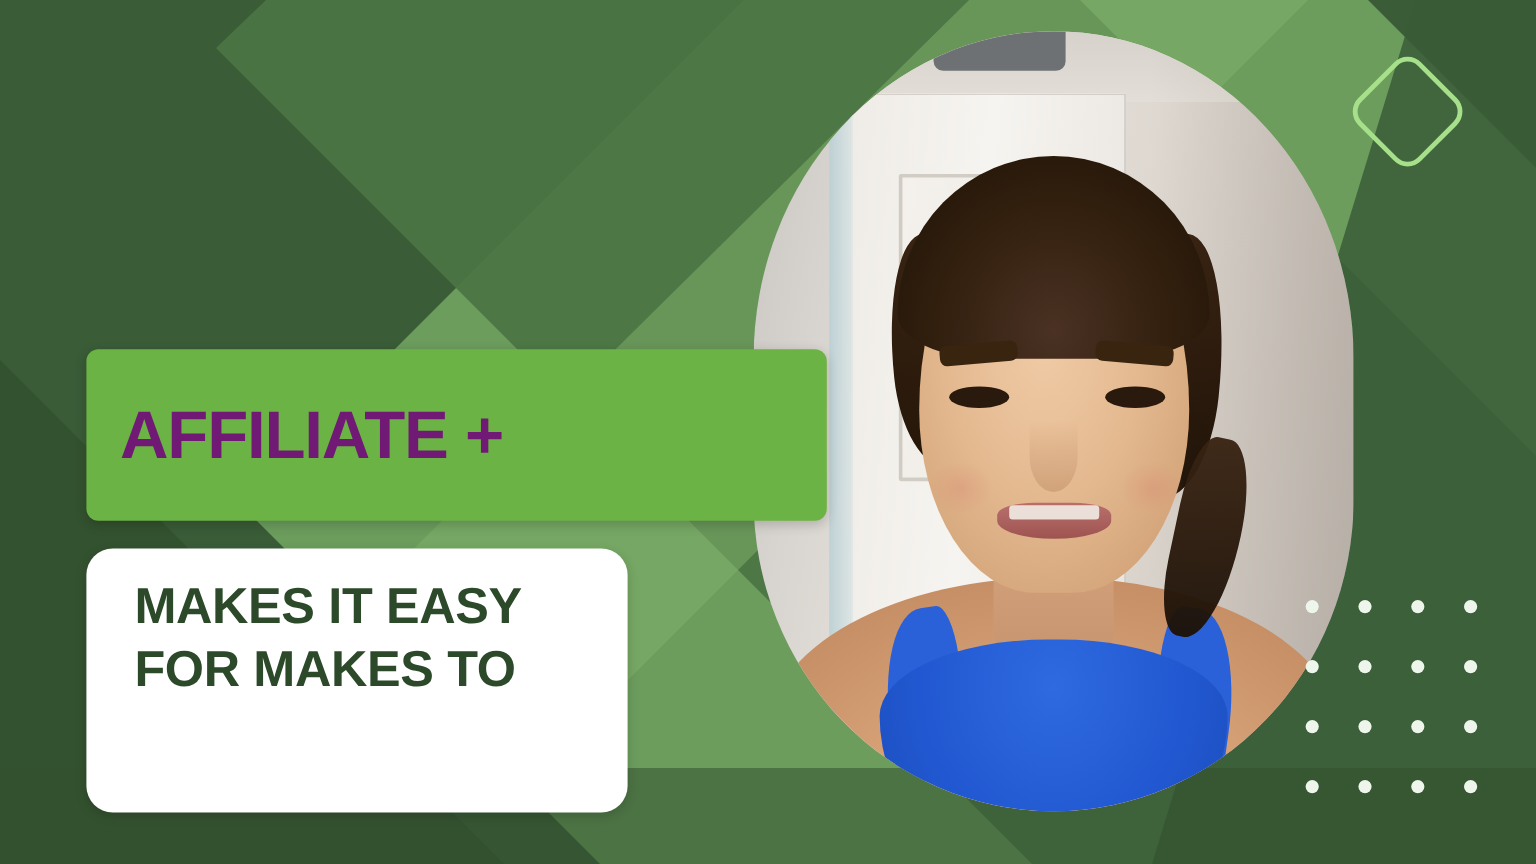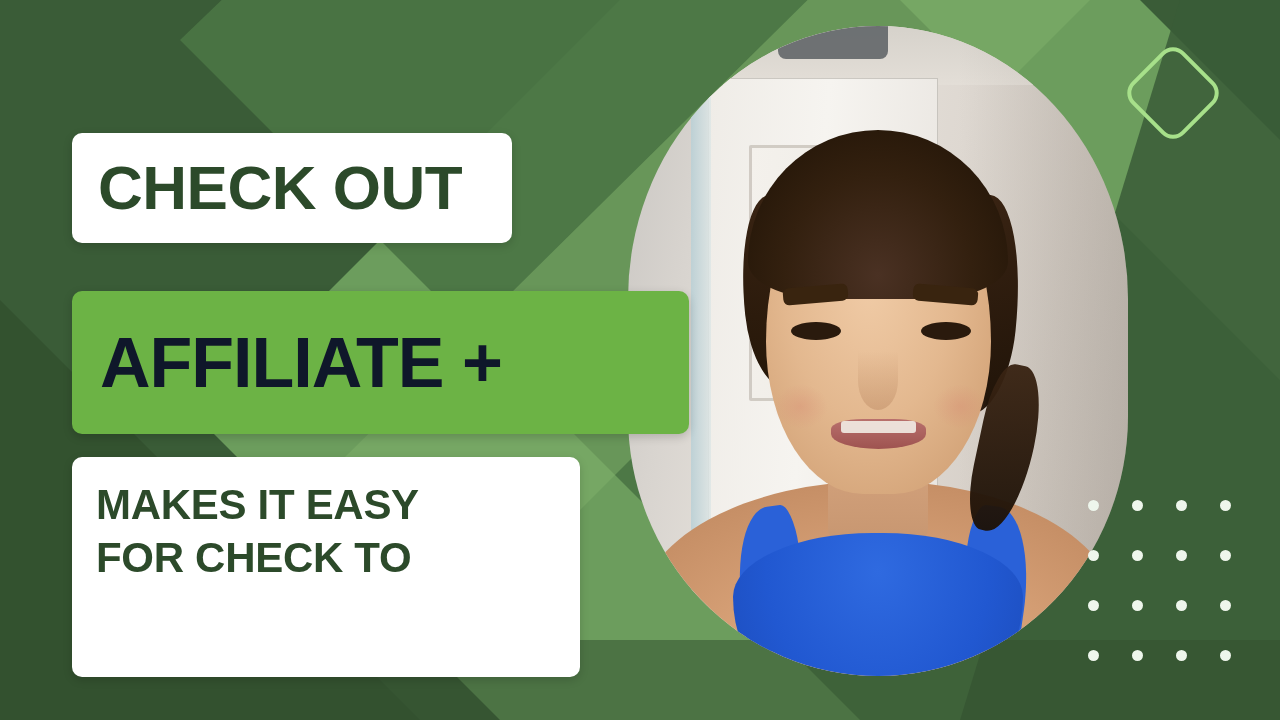--- a/index.html
+++ b/index.html
@@ -203,28 +203,29 @@
   .banner-affiliate{
     position:absolute;
     left:72px;top:291px;width:617px;height:143px;
     background:#6cb345;
     border-radius:10px;
     box-shadow:0 3px 10px rgba(0,0,0,.18);
     display:flex;align-items:center;
     padding:0 28px;box-sizing:border-box;
   }
   .headline-affiliate{
-    font-size:70px;font-weight:800;letter-spacing:-1px;
-    color:#0f172a;line-height:1;white-space:nowrap;
+    font-size:56px;font-weight:800;letter-spacing:-1px;
+    color:#701a75;line-height:1;white-space:nowrap;
     font-family:"Liberation Sans",sans-serif;
   }
   .card-body{
-    left:72px;top:457px;width:508px;height:220px;
-    padding:22px 24px;
+    left:72px;top:457px;width:451px;height:220px;
+    padding:22px 40px;
     display:block;
+    border-radius:22px;
   }
   .body-line{
     font-size:42px;font-weight:800;letter-spacing:-0.3px;
     color:#2c4a2a;line-height:1.26;white-space:nowrap;
     font-family:"Liberation Sans",sans-serif;
   }
 </style>
 </head>
 <body>
 
@@ -298,26 +299,23 @@
     <span class="dot"></span>
     <span class="dot"></span>
     <span class="dot"></span>
     <span class="dot"></span>
     <span class="dot"></span>
     <span class="dot"></span>
     <span class="dot"></span>
     <span class="dot"></span>
   </div>
 
-  <div class="card card-check">
-    <span class="headline-check">CHECK OUT</span>
-  </div>
 
   <div class="banner-affiliate">
     <span class="headline-affiliate">AFFILIATE +</span>
   </div>
 
   <div class="card card-body">
     <div class="body-line">MAKES IT EASY</div>
-    <div class="body-line">FOR CHECK TO</div>
+    <div class="body-line">FOR MAKES TO</div>
   </div>
 
 </div>
 
 </body></html>

